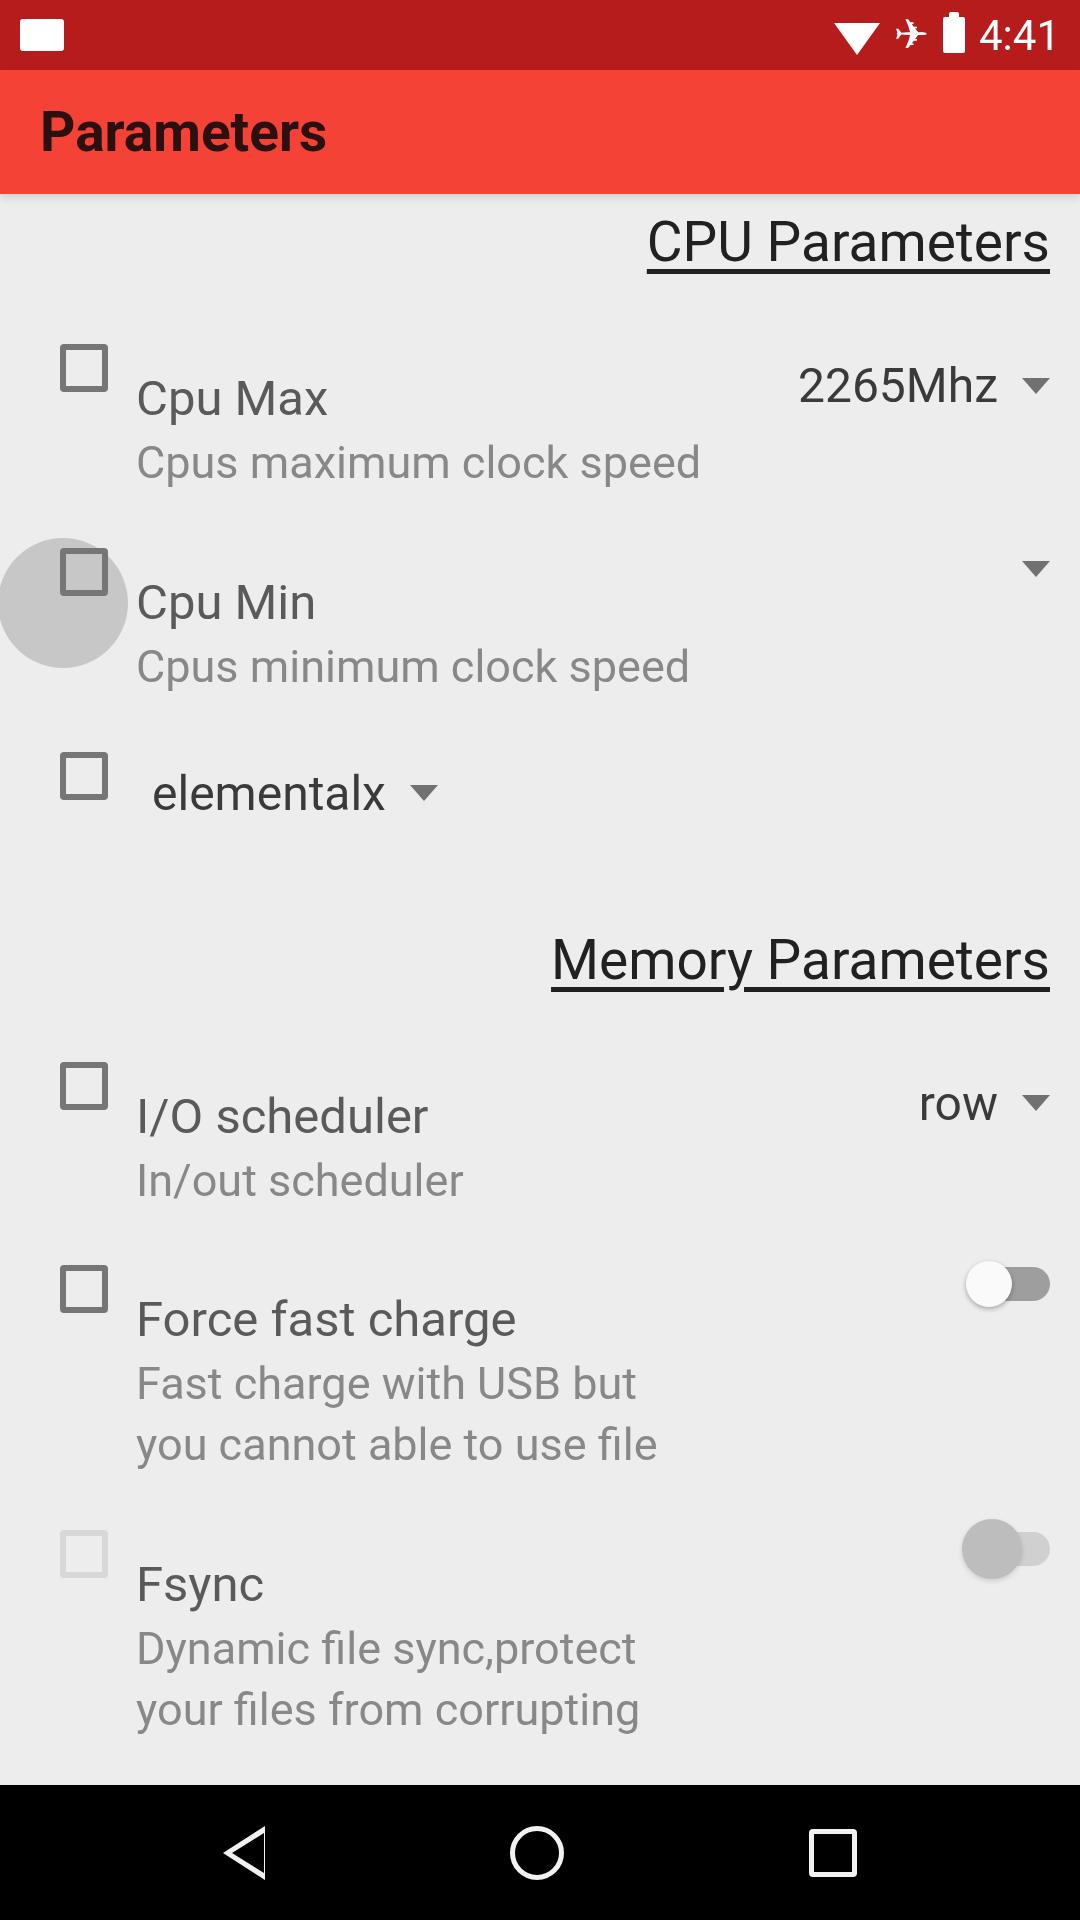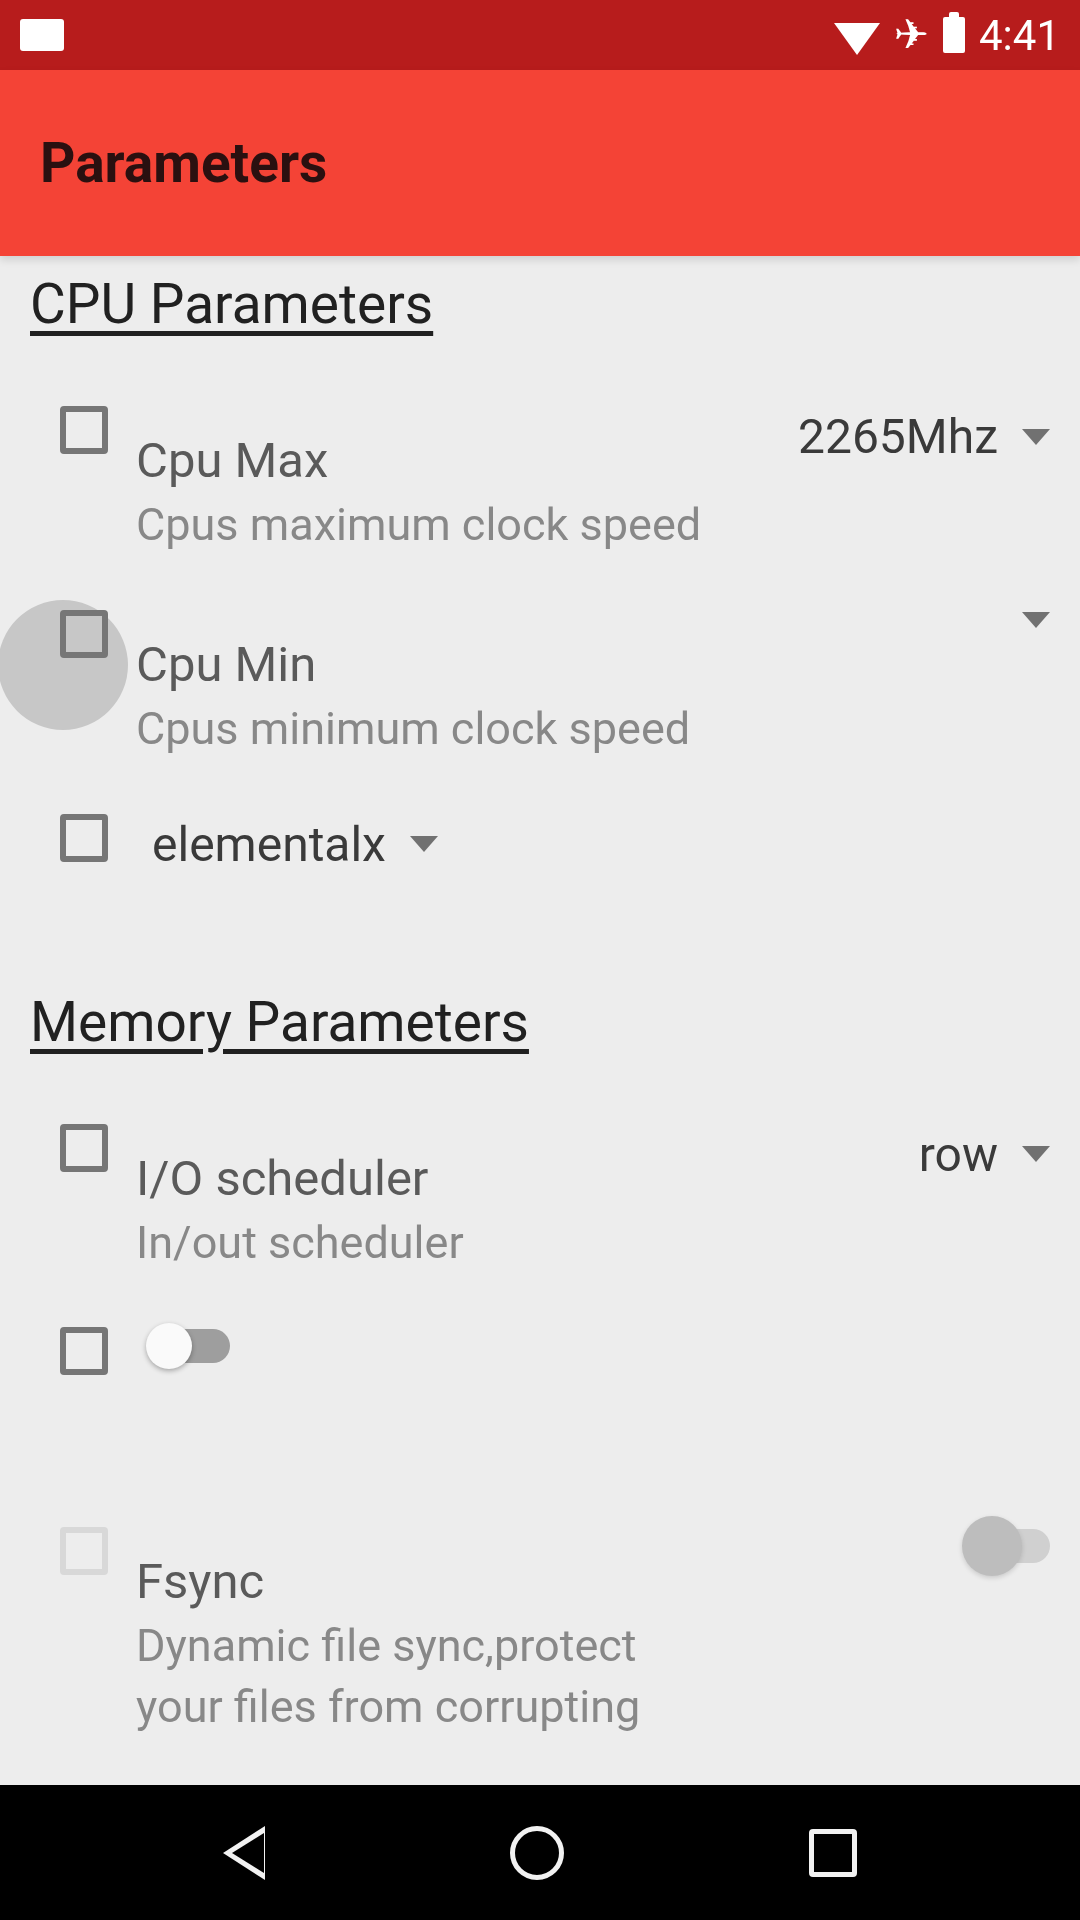--- a/index.html
+++ b/index.html
@@ -69,21 +69,21 @@
       height: 5px;
       background: white;
       border-radius: 2px 2px 0 0;
     }
     .status-time {
       font-size: 42px;
       color: white;
       font-weight: 400;
     }
     .app-bar {
-      height: 186px;
+      height: 124px;
       background: #f44336;
       display: flex;
       align-items: center;
       padding: 13px 40px;
       box-shadow: 0 4px 8px rgba(0,0,0,0.12);
     }
     .app-title {
       font-size: 55px;
       font-weight: 700;
       color: #2a1010;
@@ -92,20 +92,21 @@
       padding: 8px 30px 0 30px;
     }
     .section-header {
       font-size: 55px;
       font-weight: 400;
       color: #212121;
       text-decoration: underline;
       text-underline-offset: 8px;
       margin-bottom: 40px;
       margin-top: 8px;
+      text-align: right;
     }
     .section-header-2 {
       margin-top: 36px;
     }
     .row {
       display: flex;
       align-items: flex-start;
       padding: 24px 0 24px 30px;
       min-height: 170px;
     }
@@ -136,21 +137,21 @@
       font-size: 45px;
       color: #888888;
       font-weight: 400;
       line-height: 1.35;
     }
     .row-value {
       display: flex;
       align-items: center;
       gap: 24px;
       margin-left: 16px;
-      margin-top: 8px;
+      margin-top: 19px;
       flex-shrink: 0;
     }
     .value-text {
       font-size: 48px;
       color: #3a3a3a;
       font-weight: 400;
     }
     .chevron-down {
       width: 0;
       height: 0;
@@ -305,20 +306,24 @@
       <div class="row-subtitle">In/out scheduler</div>
     </div>
     <div class="row-value">
       <div class="value-text">row</div>
       <div class="chevron-down"></div>
     </div>
   </div>
 
   <div class="row" style="min-height:200px;">
     <div class="checkbox"></div>
+    <div class="row-text">
+      <div class="row-title">Force fast charge</div>
+      <div class="row-subtitle" style="max-width:540px;">Fast charge with USB but you cannot able to use file</div>
+    </div>
     <div class="toggle">
       <div class="toggle-thumb"></div>
     </div>
   </div>
 
   <div class="row">
     <div class="checkbox disabled"></div>
     <div class="row-text">
       <div class="row-title">Fsync</div>
       <div class="row-subtitle" style="max-width:540px;">Dynamic file sync,protect your files from corrupting</div>

